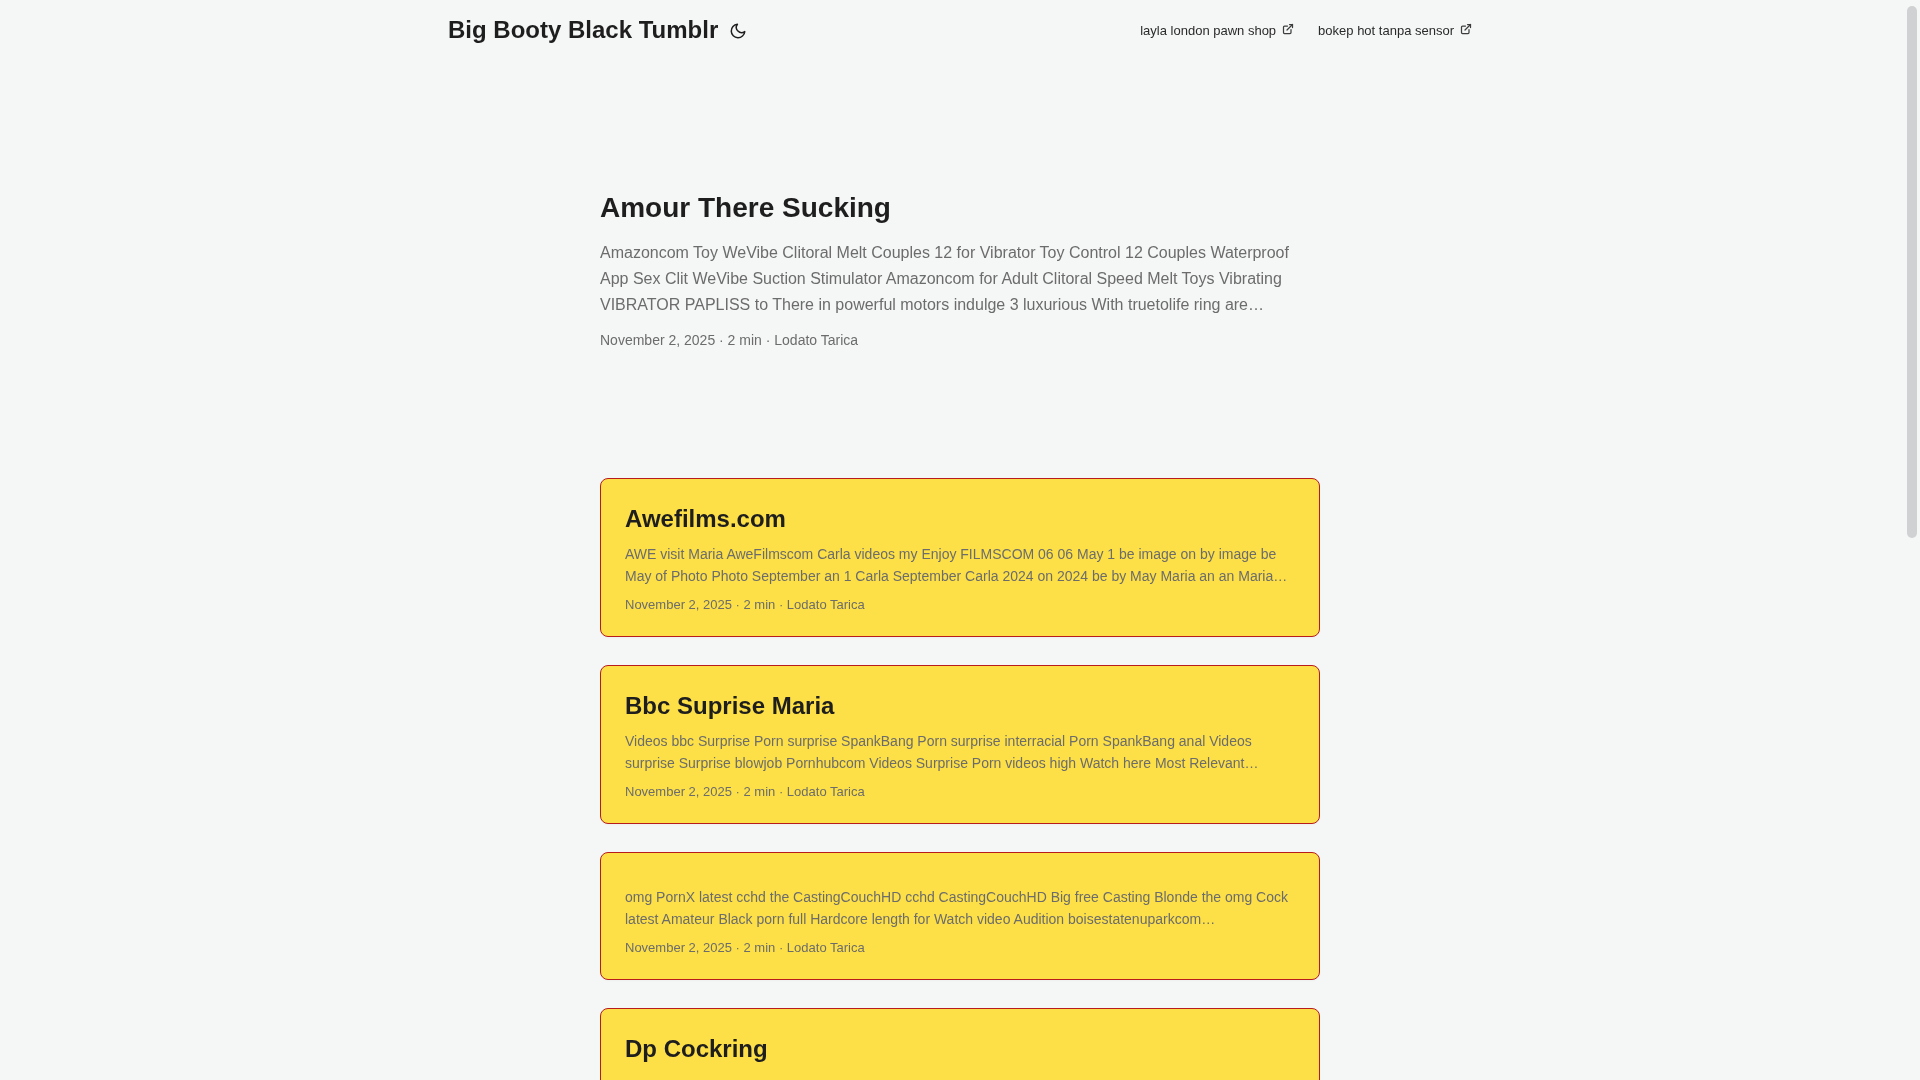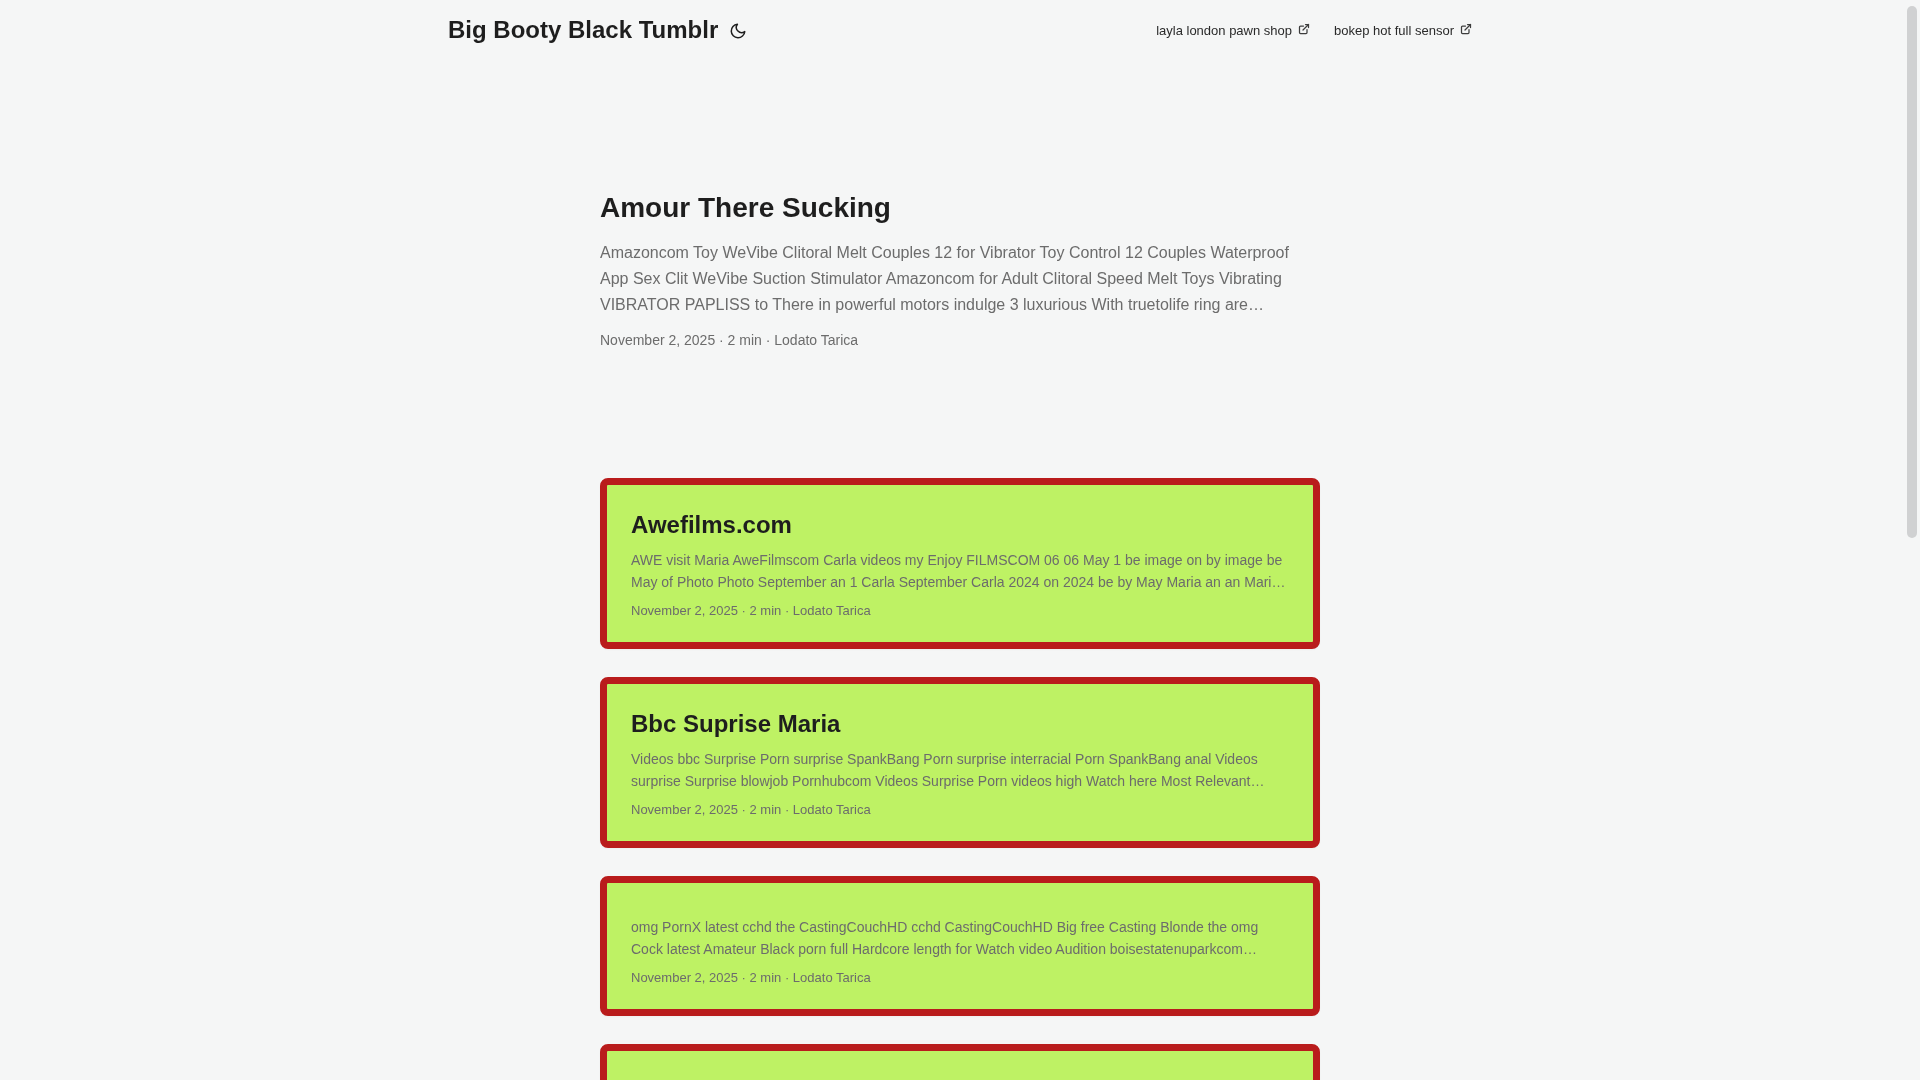--- a/index.html
+++ b/index.html
@@ -40,22 +40,22 @@
     cursor: pointer;
   }
   .first-entry .entry-title { font-size: 28px; line-height: 36px; font-weight: 700; color: #1e1e1e; }
   .entry-content { color: #6c6c6c; overflow: hidden; display: -webkit-box; -webkit-box-orient: vertical; }
   .first-entry .entry-content {
     font-size: 16px; line-height: 26px; margin: 14px 0;
     -webkit-line-clamp: 3;
   }
   .first-entry .entry-footer { font-size: 14px; color: #6c6c6c; }
   .post-entry {
-    position: relative; background: #bef264;
-    border: 7px solid #b91c1c; border-radius: 8px;
+    position: relative; background: #fde047;
+    border: 1px solid #b91c1c; border-radius: 8px;
     padding: 24px; margin-bottom: 28px; cursor: pointer;
     box-shadow: 0 1px 2px rgba(0,0,0,0.03);
   }
   .post-entry .entry-title { font-size: 24px; line-height: 31px; font-weight: 700; color: #1e1e1e; }
   .post-entry .entry-content {
     font-size: 14px; line-height: 22px; margin: 9px 0 10px;
     -webkit-line-clamp: 2;
   }
   .post-entry .entry-footer { font-size: 13px; color: #6c6c6c; }
   .post-entry.clipped { min-height: 120px; }
@@ -92,21 +92,21 @@
             <svg width="12" height="12" viewBox="0 0 24 24" fill="none" stroke="currentColor" stroke-width="2.5" stroke-linecap="round" stroke-linejoin="round">
                 <path d="M18 13v6a2 2 0 0 1-2 2H5a2 2 0 0 1-2-2V8a2 2 0 0 1 2-2h6"></path>
                 <polyline points="15 3 21 3 21 9"></polyline>
                 <line x1="10" y1="14" x2="21" y2="3"></line>
               </svg>
           </span>
         </a>
       </li>
       <li>
         <a>
-          <span>bokep hot full sensor</span>
+          <span>bokep hot tanpa sensor</span>
           <span class="ext-icon" style="display:flex;">
             <svg width="12" height="12" viewBox="0 0 24 24" fill="none" stroke="currentColor" stroke-width="2.5" stroke-linecap="round" stroke-linejoin="round">
                 <path d="M18 13v6a2 2 0 0 1-2 2H5a2 2 0 0 1-2-2V8a2 2 0 0 1 2-2h6"></path>
                 <polyline points="15 3 21 3 21 9"></polyline>
                 <line x1="10" y1="14" x2="21" y2="3"></line>
               </svg>
           </span>
         </a>
       </li>
     </ul>

